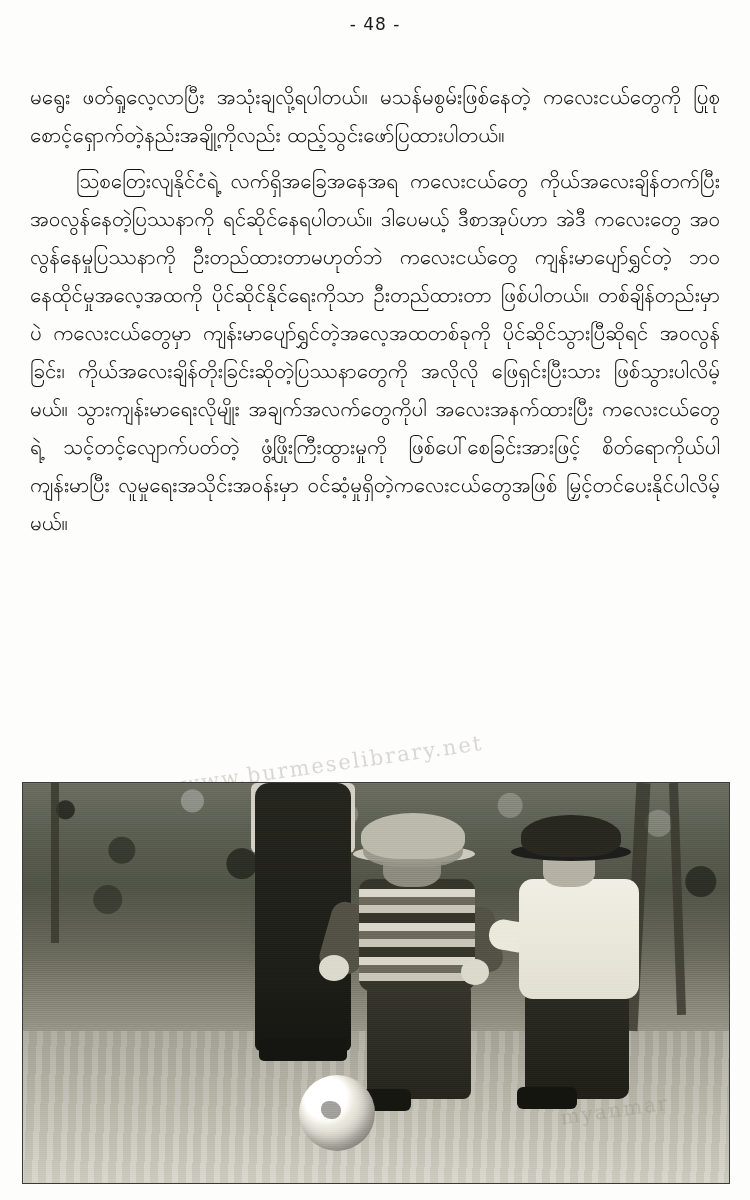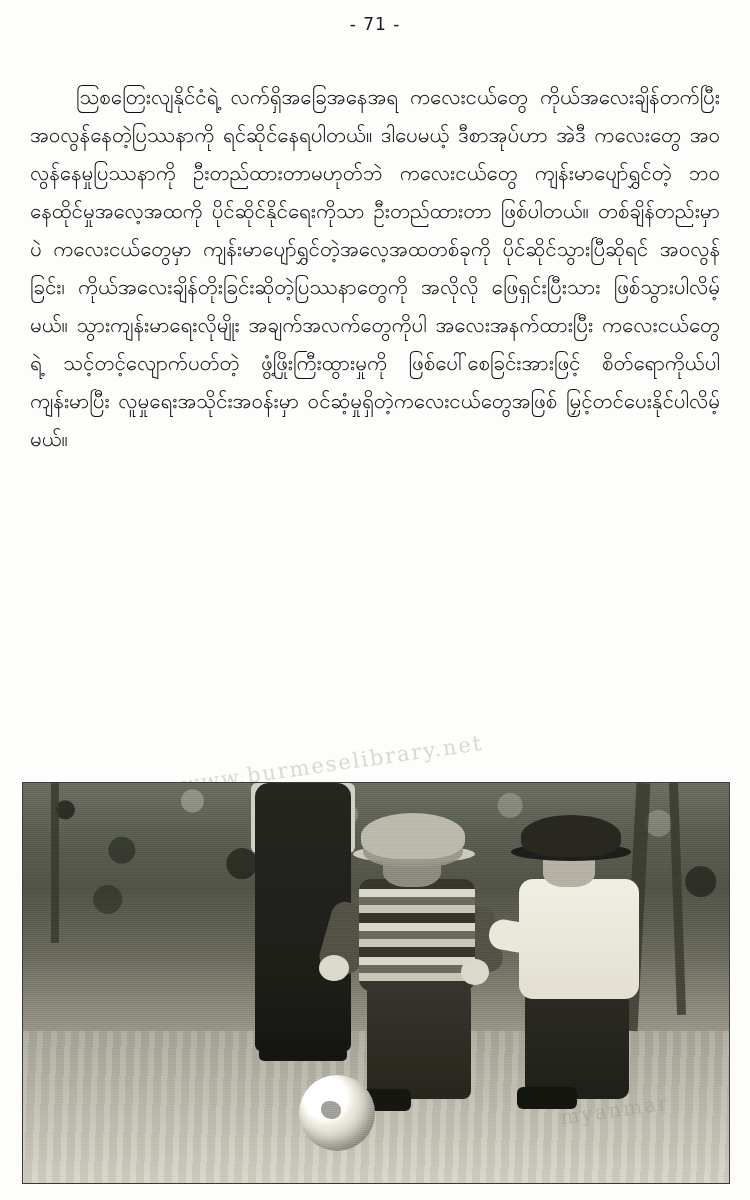--- a/index.html
+++ b/index.html
@@ -241,23 +241,24 @@
     pointer-events: none;
   }
   .wm-1 { left: 180px; top: 752px; font-size: 21px; }
   .wm-2 { left: 560px; top: 1098px; font-size: 20px; color: rgba(150,140,130,0.35); }
 </style>
 </head>
 <body>
 
 <div class="page">
 
-  <div class="page-number">- 71 -</div>
+  <div class="page-number">- 48 -</div>
 
   <div class="body-text">
+    <p class="para">မရွေး ဖတ်ရှုလေ့လာပြီး အသုံးချလို့ရပါတယ်။ မသန်မစွမ်းဖြစ်နေတဲ့ ကလေးငယ်တွေကို ပြုစုစောင့်ရှောက်တဲ့နည်းအချို့ကိုလည်း ထည့်သွင်းဖော်ပြထားပါတယ်။</p>
     <p class="para indent">ဩစတြေးလျနိုင်ငံရဲ့ လက်ရှိအခြေအနေအရ ကလေးငယ်တွေ ကိုယ်အလေးချိန်တက်ပြီး အဝလွန်နေတဲ့ပြဿနာကို ရင်ဆိုင်နေရပါတယ်။ ဒါပေမယ့် ဒီစာအုပ်ဟာ အဲဒီ ကလေးတွေ အဝလွန်နေမှုပြဿနာကို ဦးတည်ထားတာမဟုတ်ဘဲ ကလေးငယ်တွေ ကျန်းမာပျော်ရွှင်တဲ့ ဘဝနေထိုင်မှုအလေ့အထကို ပိုင်ဆိုင်နိုင်ရေးကိုသာ ဦးတည်ထားတာ ဖြစ်ပါတယ်။ တစ်ချိန်တည်းမှာပဲ ကလေးငယ်တွေမှာ ကျန်းမာပျော်ရွှင်တဲ့အလေ့အထတစ်ခုကို ပိုင်ဆိုင်သွားပြီဆိုရင် အဝလွန်ခြင်း၊ ကိုယ်အလေးချိန်တိုးခြင်းဆိုတဲ့ပြဿနာတွေကို အလိုလို ဖြေရှင်းပြီးသား ဖြစ်သွားပါလိမ့်မယ်။ သွားကျန်းမာရေးလိုမျိုး အချက်အလက်တွေကိုပါ အလေးအနက်ထားပြီး ကလေးငယ်တွေရဲ့ သင့်တင့်လျောက်ပတ်တဲ့ ဖွံ့ဖြိုးကြီးထွားမှုကို ဖြစ်ပေါ်စေခြင်းအားဖြင့် စိတ်ရောကိုယ်ပါ ကျန်းမာပြီး လူမှုရေးအသိုင်းအဝန်းမှာ ဝင်ဆံ့မှုရှိတဲ့ကလေးငယ်တွေအဖြစ် မြှင့်တင်ပေးနိုင်ပါလိမ့်မယ်။</p>
   </div>
 
   <div class="watermark wm-1">www.burmeselibrary.net</div>
 
   <div class="photo-frame">
     <div class="photo">
       <div class="foliage"></div>
       <div class="ground"></div>
       <div class="tree-trunk t1"></div>

